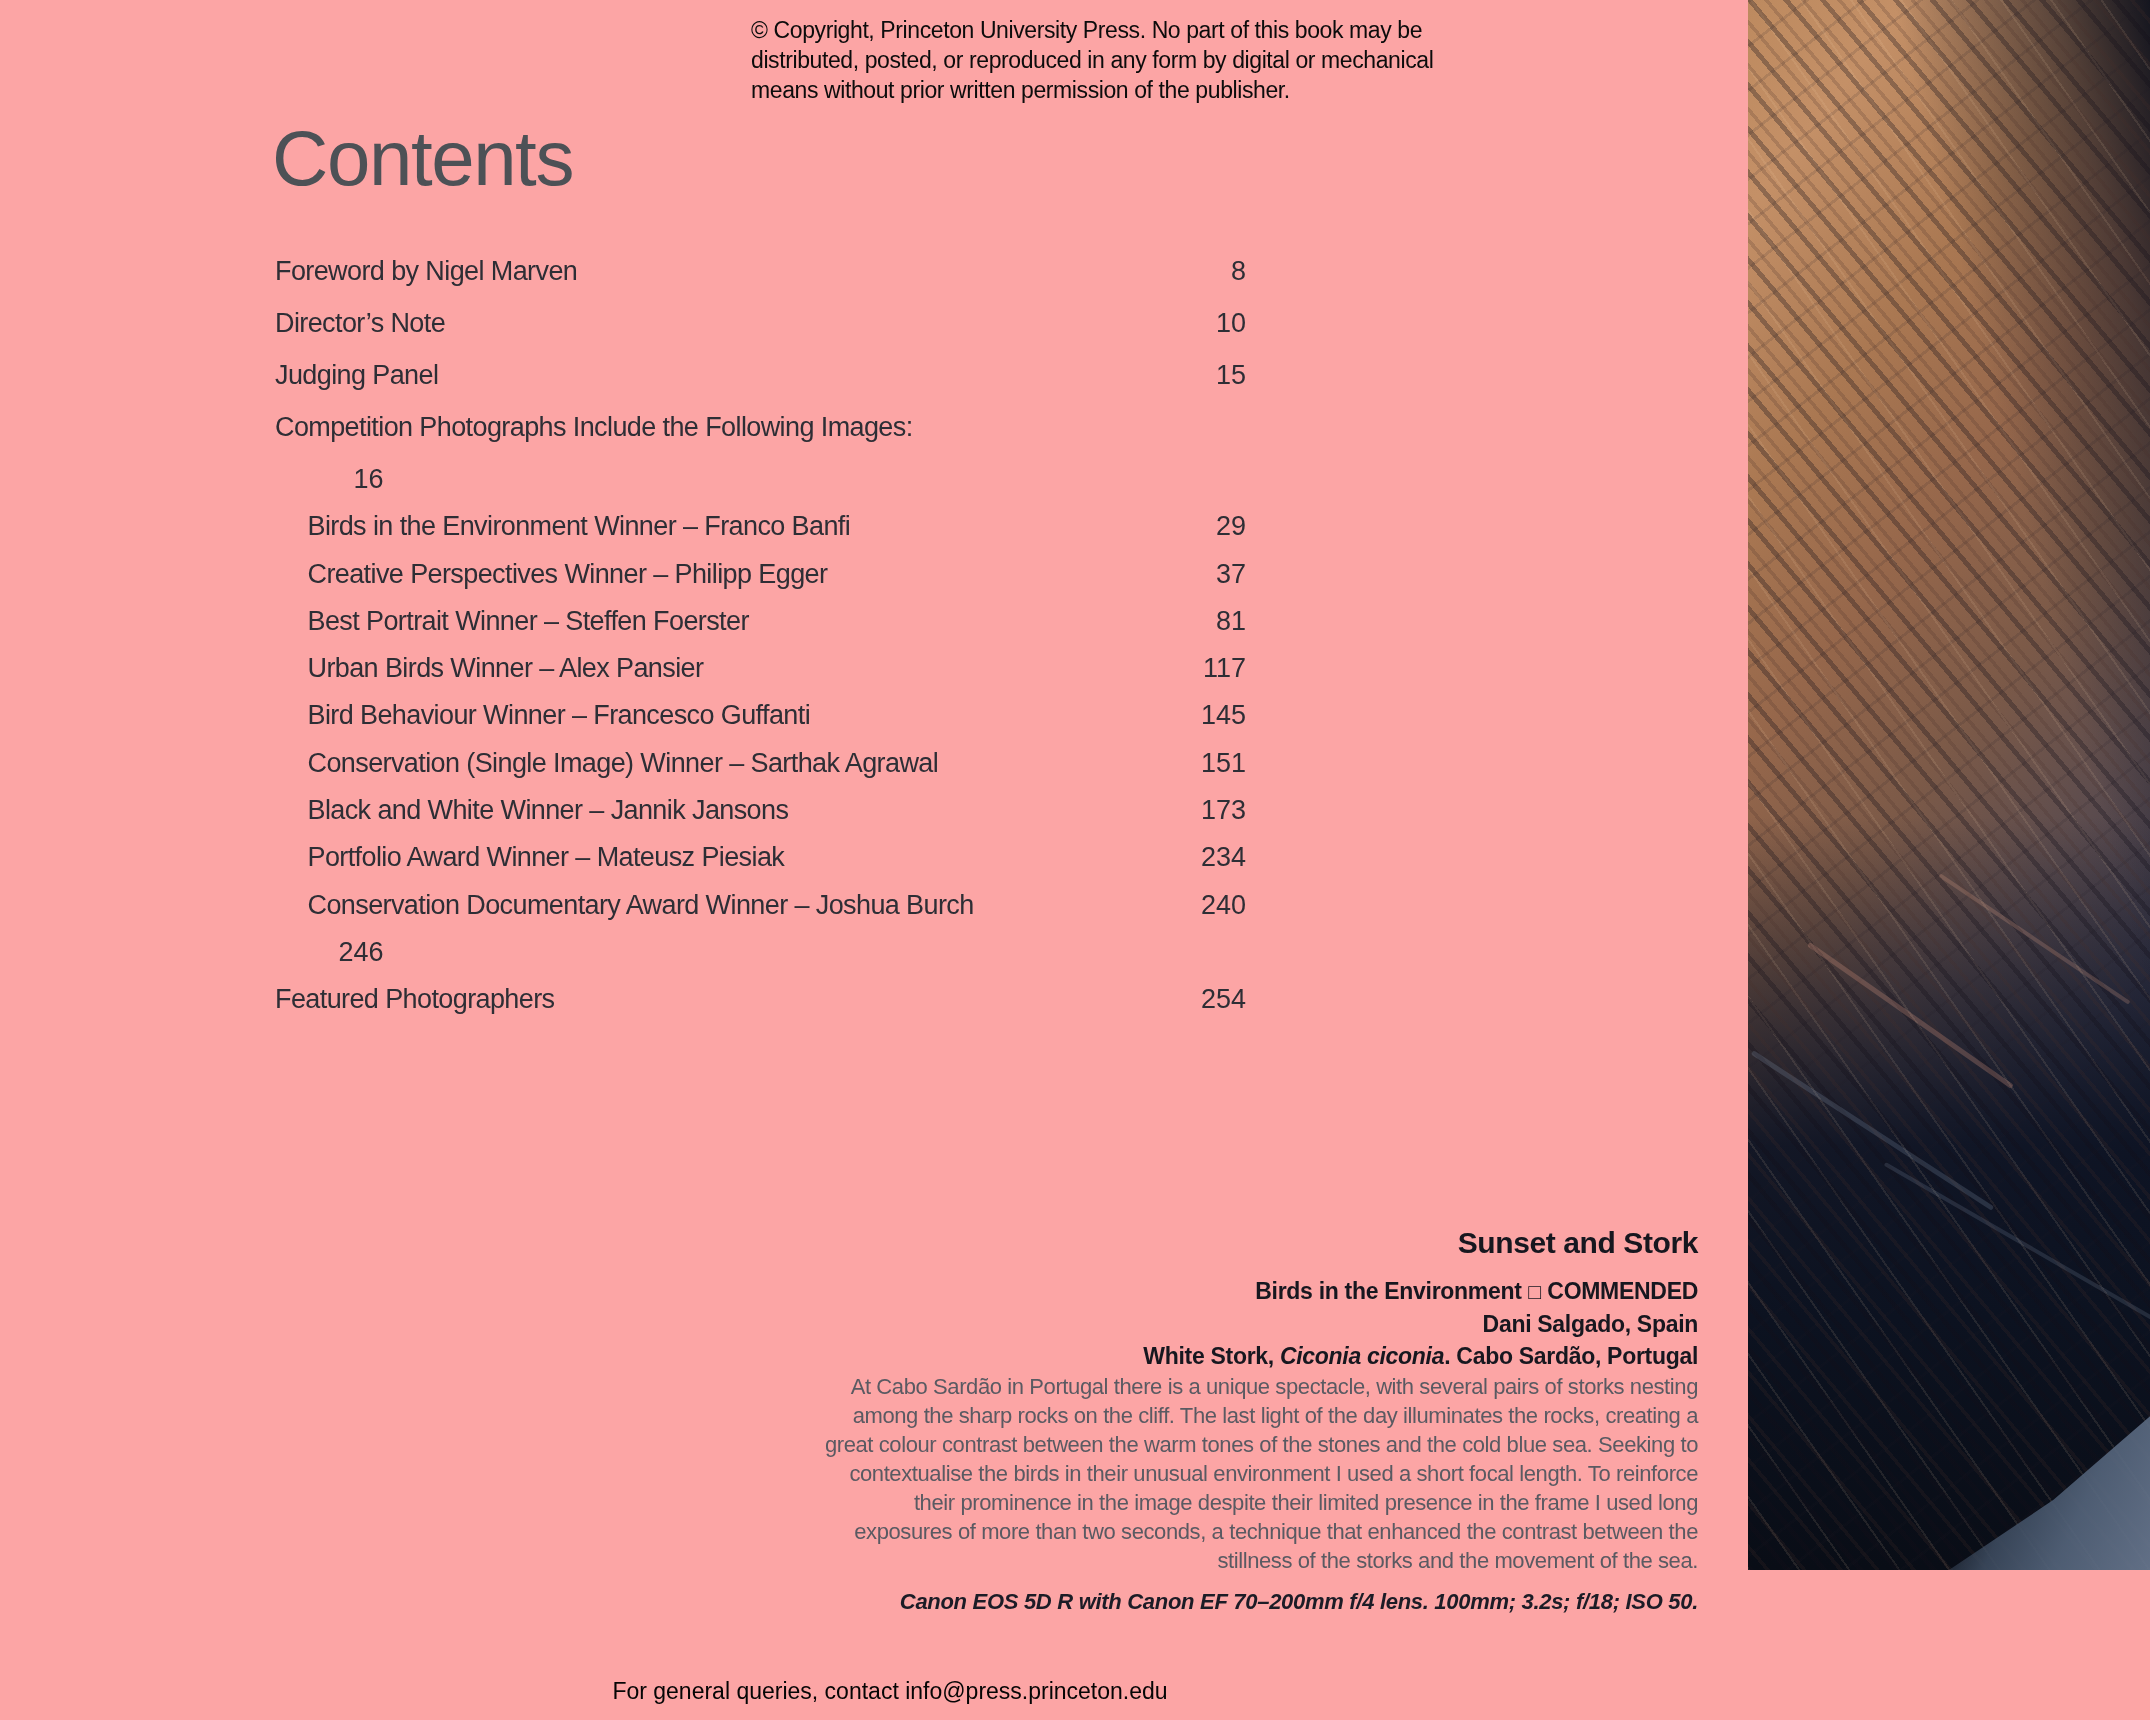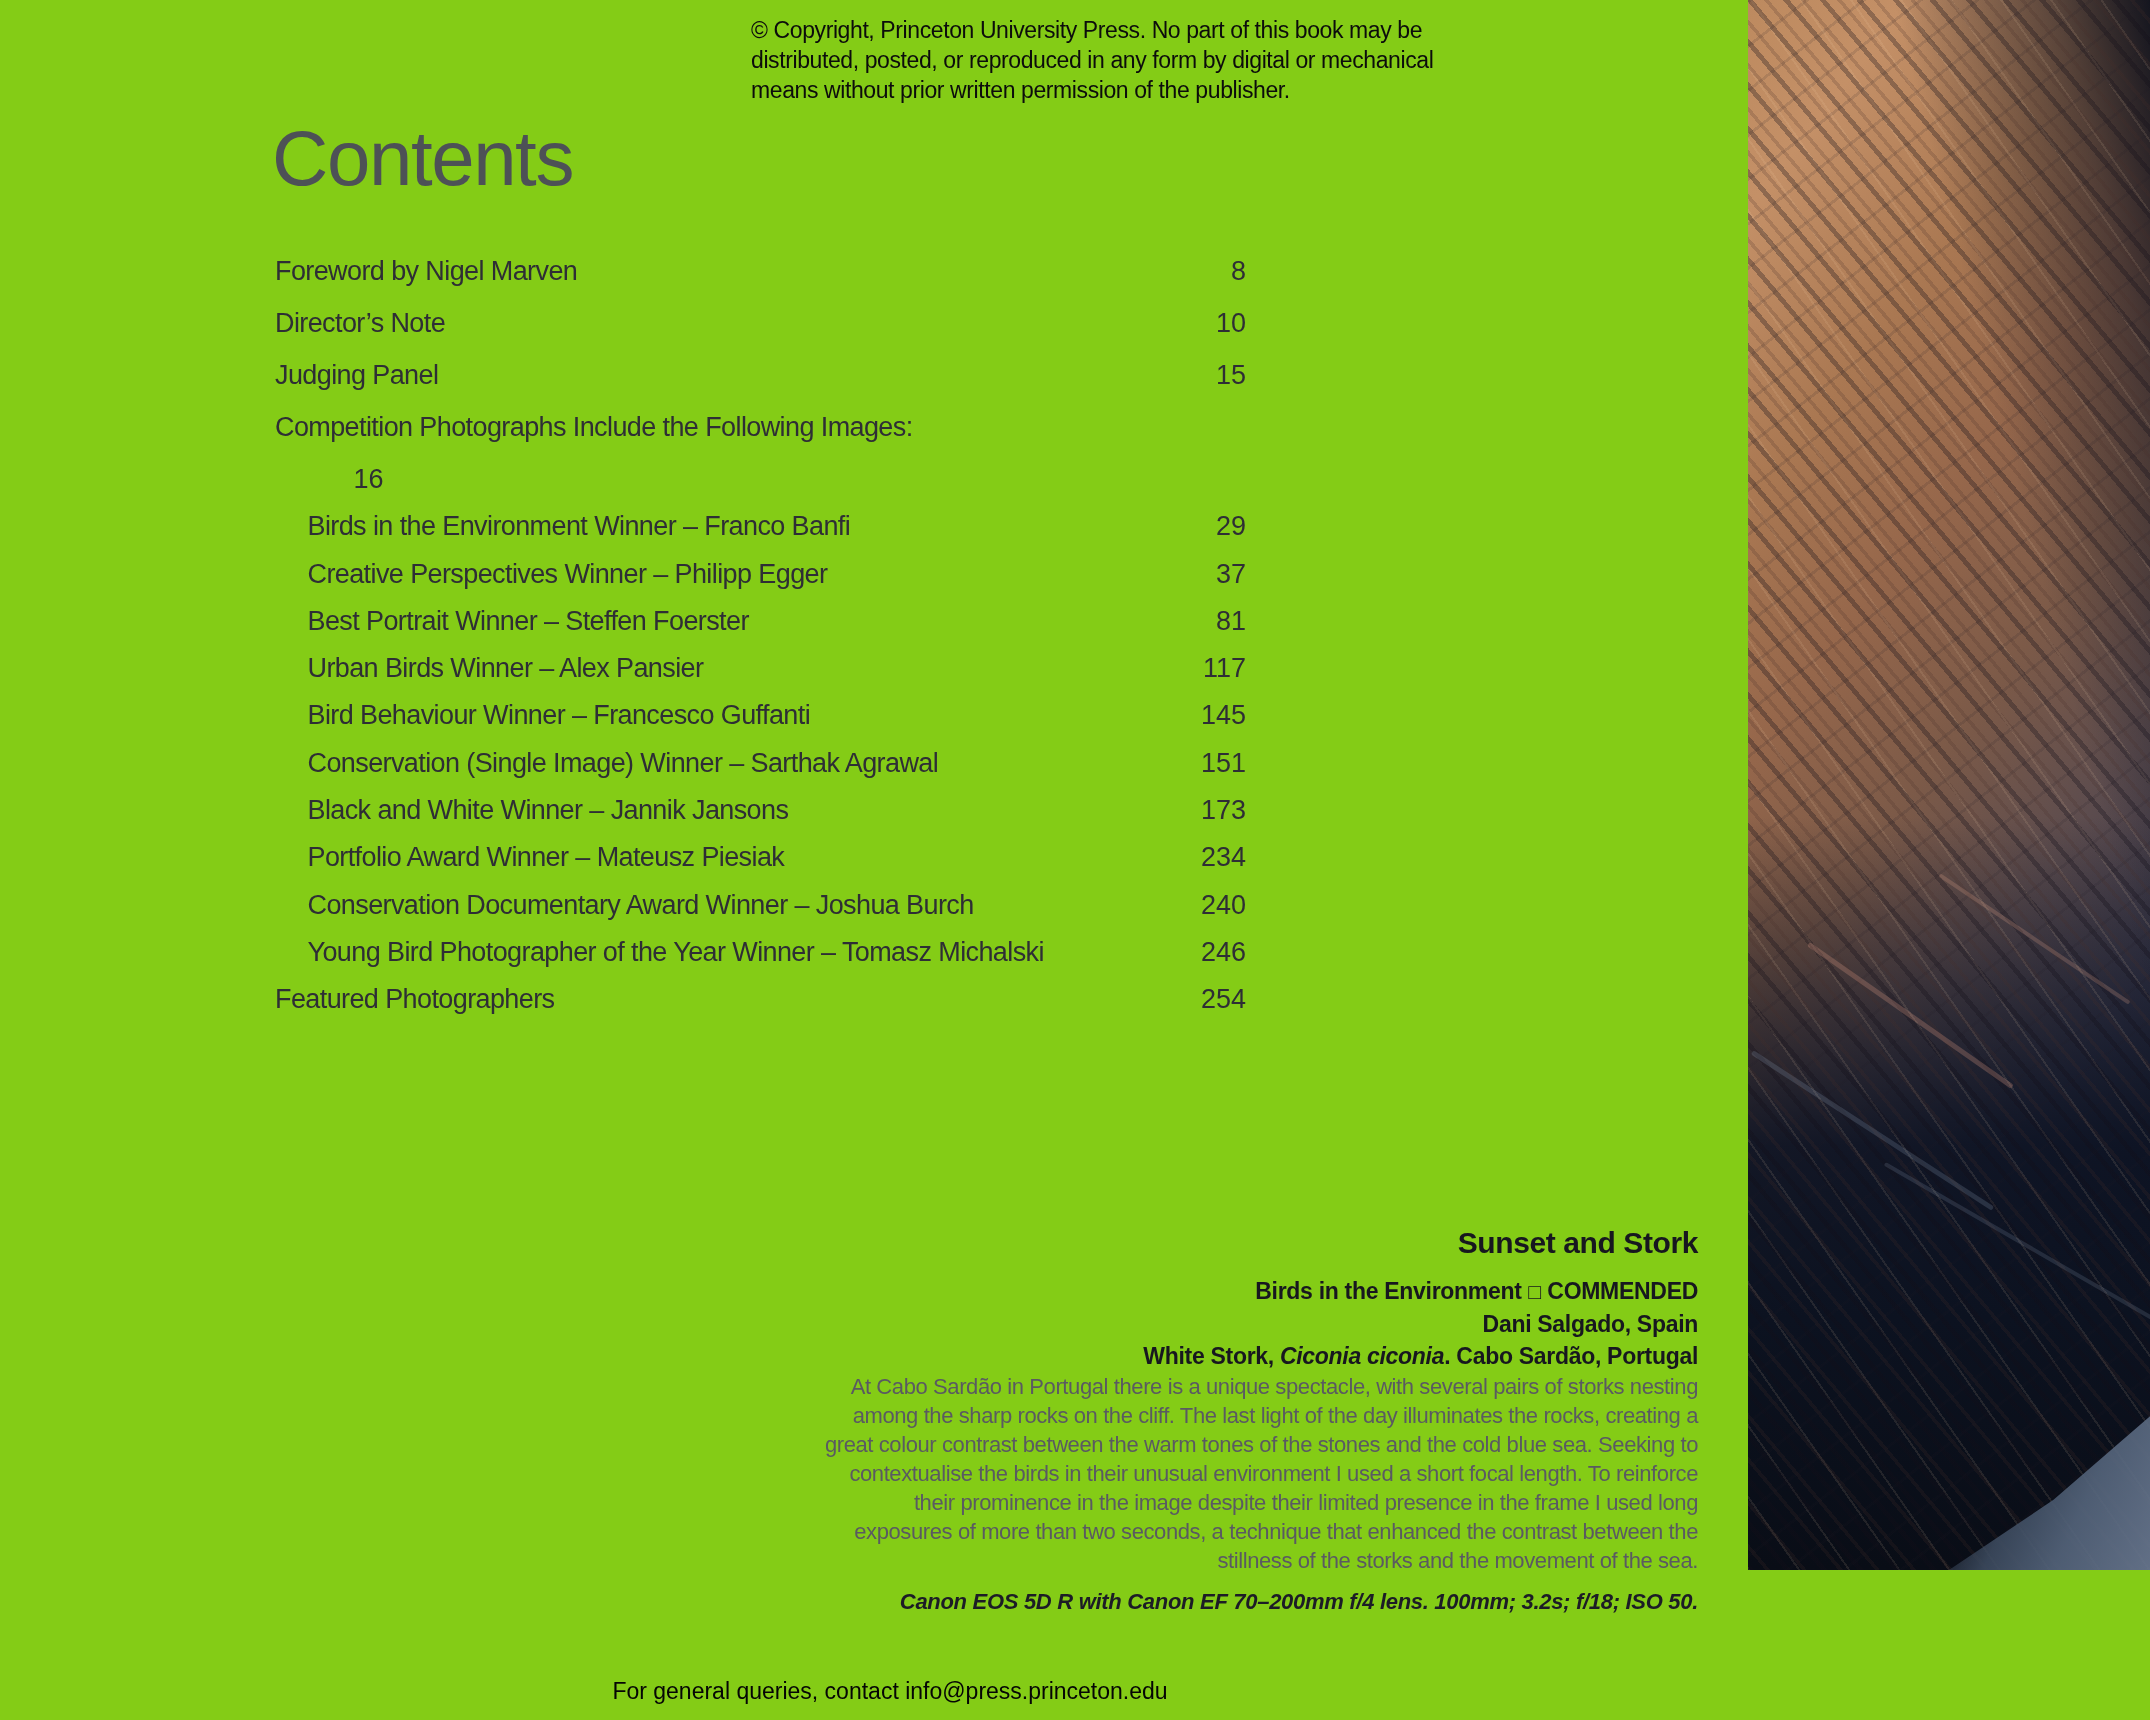--- a/index.html
+++ b/index.html
@@ -5,21 +5,21 @@
   html, body {
     margin: 0;
     padding: 0;
     background: #ffffff;
     font-family: "Liberation Sans", sans-serif;
   }
   .page {
     position: relative;
     width: 2151px;
     height: 1721px;
-    background: #84cc16;
+    background: #fca5a5;
     overflow: hidden;
   }
 
   
   .copyright {
     position: absolute;
     left: 751px;
     top: 15.3px;
     width: 688px;
     font-size: 23px;
@@ -231,21 +231,20 @@
       </div>
       <div class="toc-row indent-1">
         <span class="toc-label">Portfolio Award Winner – Mateusz Piesiak</span>
         <span class="toc-page">234</span>
       </div>
       <div class="toc-row indent-1">
         <span class="toc-label">Conservation Documentary Award Winner – Joshua Burch</span>
         <span class="toc-page">240</span>
       </div>
       <div class="toc-row indent-1">
-        <span class="toc-label">Young Bird Photographer of the Year Winner – Tomasz Michalski</span>
         <span class="toc-page">246</span>
       </div>
       <div class="toc-row indent-0">
         <span class="toc-label">Featured Photographers</span>
         <span class="toc-page">254</span>
       </div>
     </div>
 
   <div class="caption">
     <div class="cap-title">Sunset and Stork</div>

